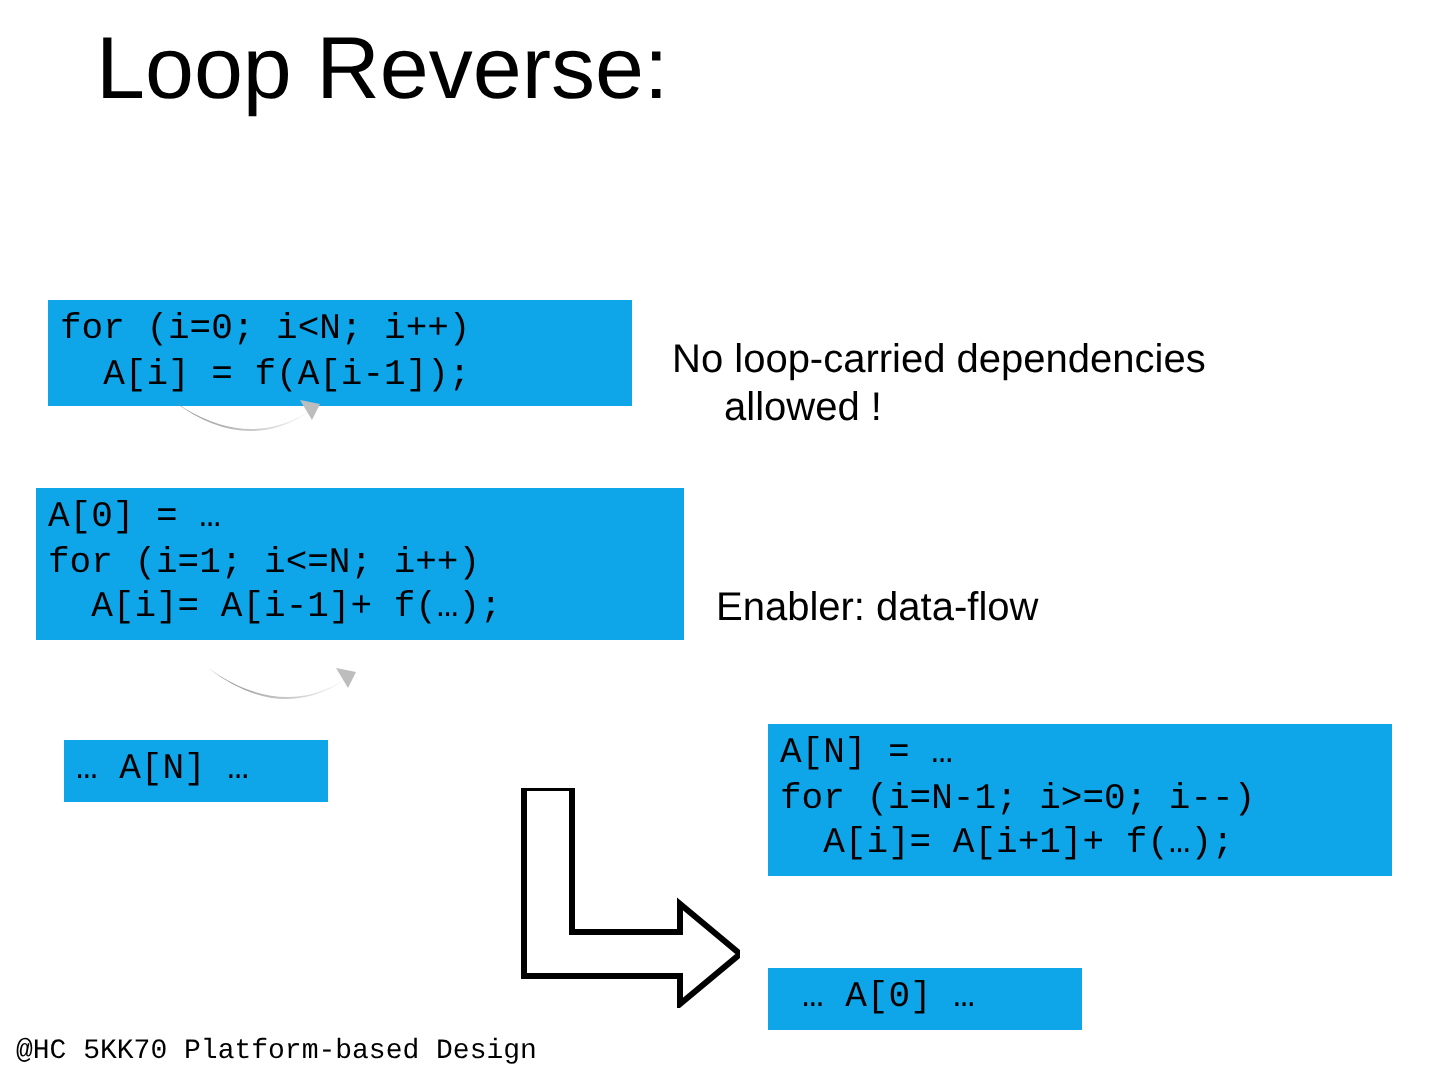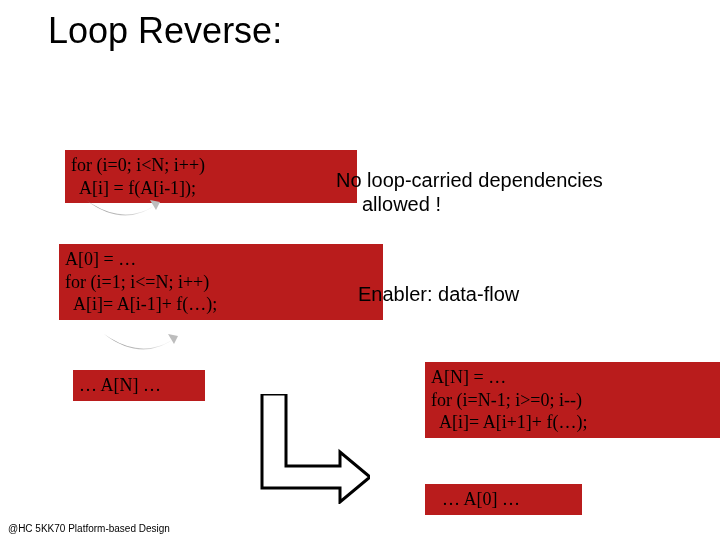--- a/index.html
+++ b/index.html
@@ -9,52 +9,51 @@
     height: 540px;
     background: #fff;
     font-family: Arial, Helvetica, sans-serif;
     overflow: hidden;
     position: relative;
   }
   .title {
     position: absolute;
     left: 48px;
     top: 10px;
-    font-size: 36px;
+    font-size: 44px;
     line-height: 1.15;
     color: #000;
   }
   .codebox {
-    background: #b91c1c;
-    font-family: Liberation Serif, serif;
+    background: #0ea5e9;
+    font-family: Liberation Mono, monospace;
     font-size: 18px;
     line-height: 1.25;
     white-space: pre;
     padding: 4px 6px;
     color: #000;
-    margin-left: 41px;
   }
   .codebox1 { position: absolute; left: 24px; top: 150px; width: 280px; }
   .codebox2 { position: absolute; left: 18px; top: 244px; width: 312px; }
   .codebox3 { position: absolute; left: 32px; top: 370px; width: 120px; }
   .codebox4 { position: absolute; left: 384px; top: 362px; width: 300px; }
   .codebox5 { position: absolute; left: 384px; top: 484px; width: 134px; padding-left: 17px; }
 
   .note { font-size: 20px; color: #000; line-height: 1.2; margin-top: 20px; }
   .note1 { position: absolute; left: 336px; top: 148px; width: 340px; }
   .note1 .indent { padding-left: 26px; display: block; }
-  .note2 { position: absolute; left: 358px; top: 262px; width: 320px; }
+  .note2 { position: absolute; left: 358px; top: 272px; width: 320px; }
   .note2 .indent { padding-left: 18px; display: block; }
 
   .footer {
     position: absolute;
     left: 8px;
     bottom: 6px;
-    font-size: 10px;
-    font-family: Liberation Sans, sans-serif;
+    font-size: 14px;
+    font-family: Liberation Mono, monospace;
     color: #000;
   }
 
   
   .swoosh {
     position: absolute;
     width: 90px;
     height: 26px;
     pointer-events: none;
   }

